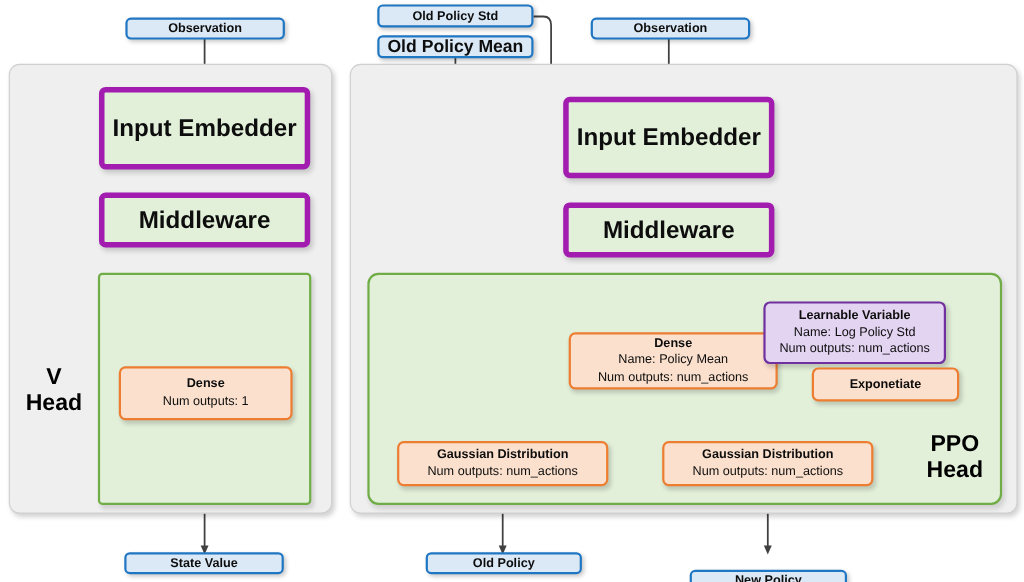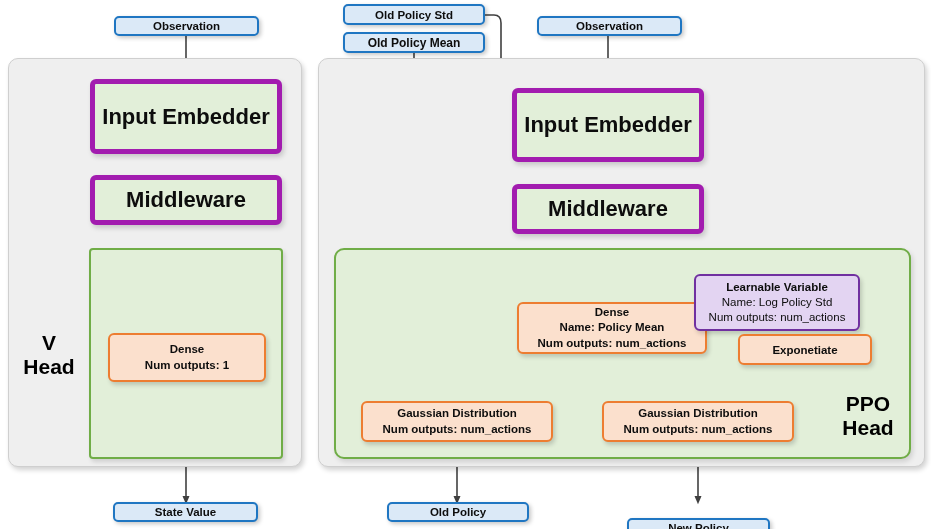--- a/index.html
+++ b/index.html
@@ -26,21 +26,21 @@
   
   .green-box{background:#e2efd9;border:5px solid #a21caf;border-radius:6px;
              box-shadow:2px 3px 5px rgba(0,0,0,0.17);
              font-weight:bold;color:#0d0d0d;}
 
   
   .orange-box{background:#fbe0cd;border:2px solid #ed7d31;border-radius:6px;
               box-shadow:2px 3px 4px rgba(0,0,0,0.17);color:#0d0d0d;
               padding:2px 6px;}
   .orange-box .ttl{font-weight:bold;}
-  .orange-box .sub{font-weight:bold;}
+  .orange-box .sub{font-weight:normal;}
 
   
   .purple-box{background:#e3d4f2;border:2px solid #7030a0;border-radius:6px;
               box-shadow:2px 3px 4px rgba(0,0,0,0.17);color:#0d0d0d;
               padding:2px 6px;}
   .purple-box .ttl{font-weight:bold;}
   .purple-box .sub{font-weight:normal;}
 
   
   .blue-box{background:#dbe9f7;border:2px solid #1f76c2;border-radius:5px;
@@ -130,21 +130,21 @@
 
   <div class="node head-label" style="left:828px;top:386px;width:80px;height:60px;font-size:21px;">
     <span>PPO</span>
     <span>Head</span>
   </div>
 
   <div class="node blue-box" style="left:343px;top:4px;width:142px;height:21px;font-size:11.5px;">
     <span>Old Policy Std</span>
   </div>
 
-  <div class="node blue-box" style="left:343px;top:32px;width:142px;height:21px;font-size:12px;">
+  <div class="node blue-box" style="left:343px;top:32px;width:142px;height:21px;font-size:16px;">
     <span>Old Policy Mean</span>
   </div>
 
   <div class="node blue-box" style="left:537px;top:16px;width:145px;height:20px;font-size:11.5px;">
     <span>Observation</span>
   </div>
 
   <div class="node green-box" style="left:512px;top:88px;width:192px;height:74px;font-size:22px;">
     <span>Input Embedder</span>
   </div>

